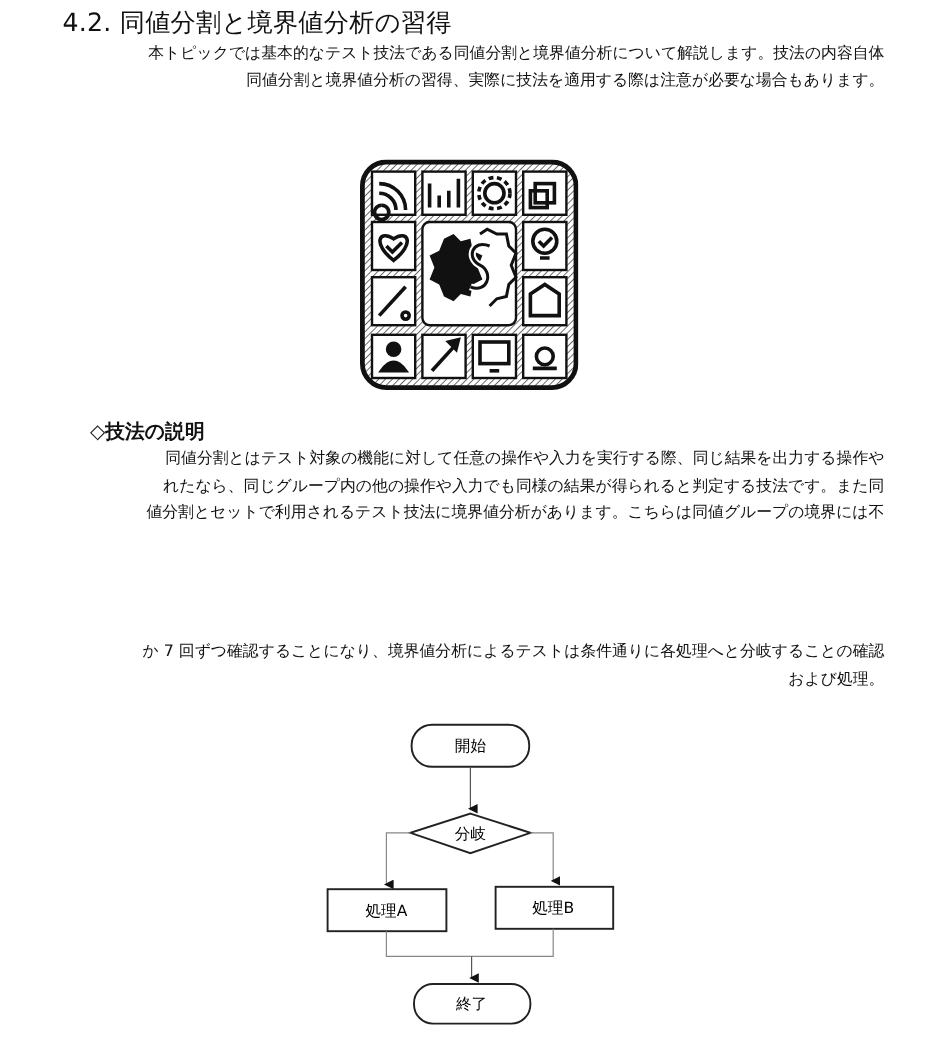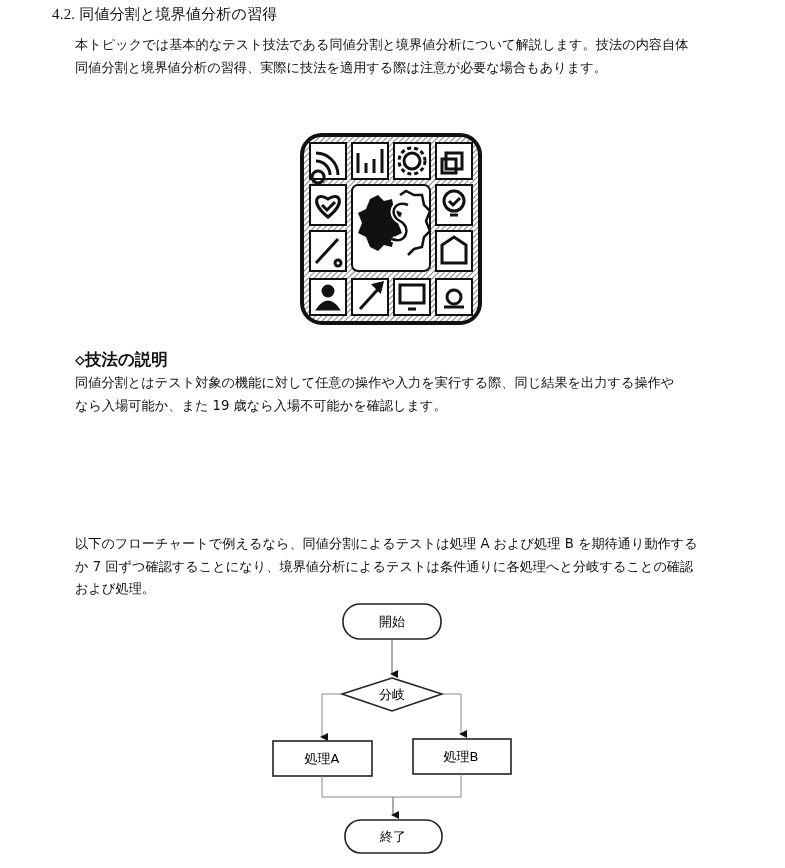--- a/index.html
+++ b/index.html
@@ -1,26 +1,26 @@
 <!DOCTYPE html>
 <html><head>
 <meta charset="utf-8">
 <style>
   html, body { margin: 0; padding: 0; background: #ffffff; }
   body { width: 785px; height: 868px; position: relative; overflow: hidden;
          font-family: "DejaVu Sans", "Liberation Sans", sans-serif; color: #111; }
-  .title { position: absolute; left: 52px; top: 5px; font-size: 15px; letter-spacing: 0.2px; white-space: nowrap; font-family: Liberation Serif, serif; }
+  .title { position: absolute; left: 52px; top: 5px; font-size: 21px; letter-spacing: 0.2px; white-space: nowrap; }
   .para { position: absolute; left: 75px; font-size: 13.2px; line-height: 22.5px; width: 662px; }
   .p1 { top: 34px; }
-  .h2 { position: absolute; left: 75px; top: 349px; font-size: 16.5px; font-weight: bold; font-family: Liberation Mono, monospace; }
+  .h2 { position: absolute; left: 75px; top: 349px; font-size: 16.5px; font-weight: bold; }
   .p2 { top: 372px; }
   .p3 { top: 533px; }
   .icon-art { position: absolute; left: 300px; top: 133px; width: 182px; height: 192px; }
   .flow { position: absolute; left: 260px; top: 600px; width: 280px; height: 268px; }
-  .line { display: block; }
+  .line { display: block; text-align: right; }
 </style>
 </head>
 <body>
 
 <div class="title">4.2. 同値分割と境界値分析の習得</div>
 
 <div class="para p1">
   <span class="line">本トピックでは基本的なテスト技法である同値分割と境界値分析について解説します。技法の内容自体</span>
   <span class="line">同値分割と境界値分析の習得、実際に技法を適用する際は注意が必要な場合もあります。</span>
 </div>
@@ -78,25 +78,25 @@
   </g>
   <path d="M108 72 c-14 -6 -20 10 -8 16 c12 6 6 24 -8 18" stroke="#fff" stroke-width="6" fill="none"></path>
   <path d="M108 72 c-14 -6 -20 10 -8 16 c12 6 6 24 -8 18" stroke="#111" stroke-width="2.5" fill="none"></path>
   <path d="M100 62 l6 -4 l8 4 l8 0 l2 10 l6 6 l-4 10 l4 10 l-6 6 l-2 10 l-8 2 l-6 6" stroke="#111" stroke-width="2.5" fill="none"></path>
 </svg>
 
 <div class="h2">◇技法の説明</div>
 
 <div class="para p2">
   <span class="line">同値分割とはテスト対象の機能に対して任意の操作や入力を実行する際、同じ結果を出力する操作や</span>
-  <span class="line">なら入場可能か、また 19 歳なら入場不可能かを確認します。</span>
+  <span class="line">れたなら、同じグループ内の他の操作や入力でも同様の結果が得られると判定する技法です。また同</span>
+  <span class="line">値分割とセットで利用されるテスト技法に境界値分析があります。こちらは同値グループの境界には不</span>
 </div>
 
 <div class="para p3">
-  <span class="line">以下のフローチャートで例えるなら、同値分割によるテストは処理 A および処理 B を期待通り動作する</span>
   <span class="line">か 7 回ずつ確認することになり、境界値分析によるテストは条件通りに各処理へと分岐することの確認</span>
   <span class="line">および処理。</span>
 </div>
 
 <svg class="flow" viewBox="0 0 280 268" font-family="DejaVu Sans, sans-serif" font-size="13">
   <defs>
     <marker id="arr" markerWidth="8" markerHeight="8" refX="4" refY="6" orient="auto" markerUnits="userSpaceOnUse">
       <path d="M0 0 L8 0 L4 8 Z" fill="#111"></path>
     </marker>
   </defs>

